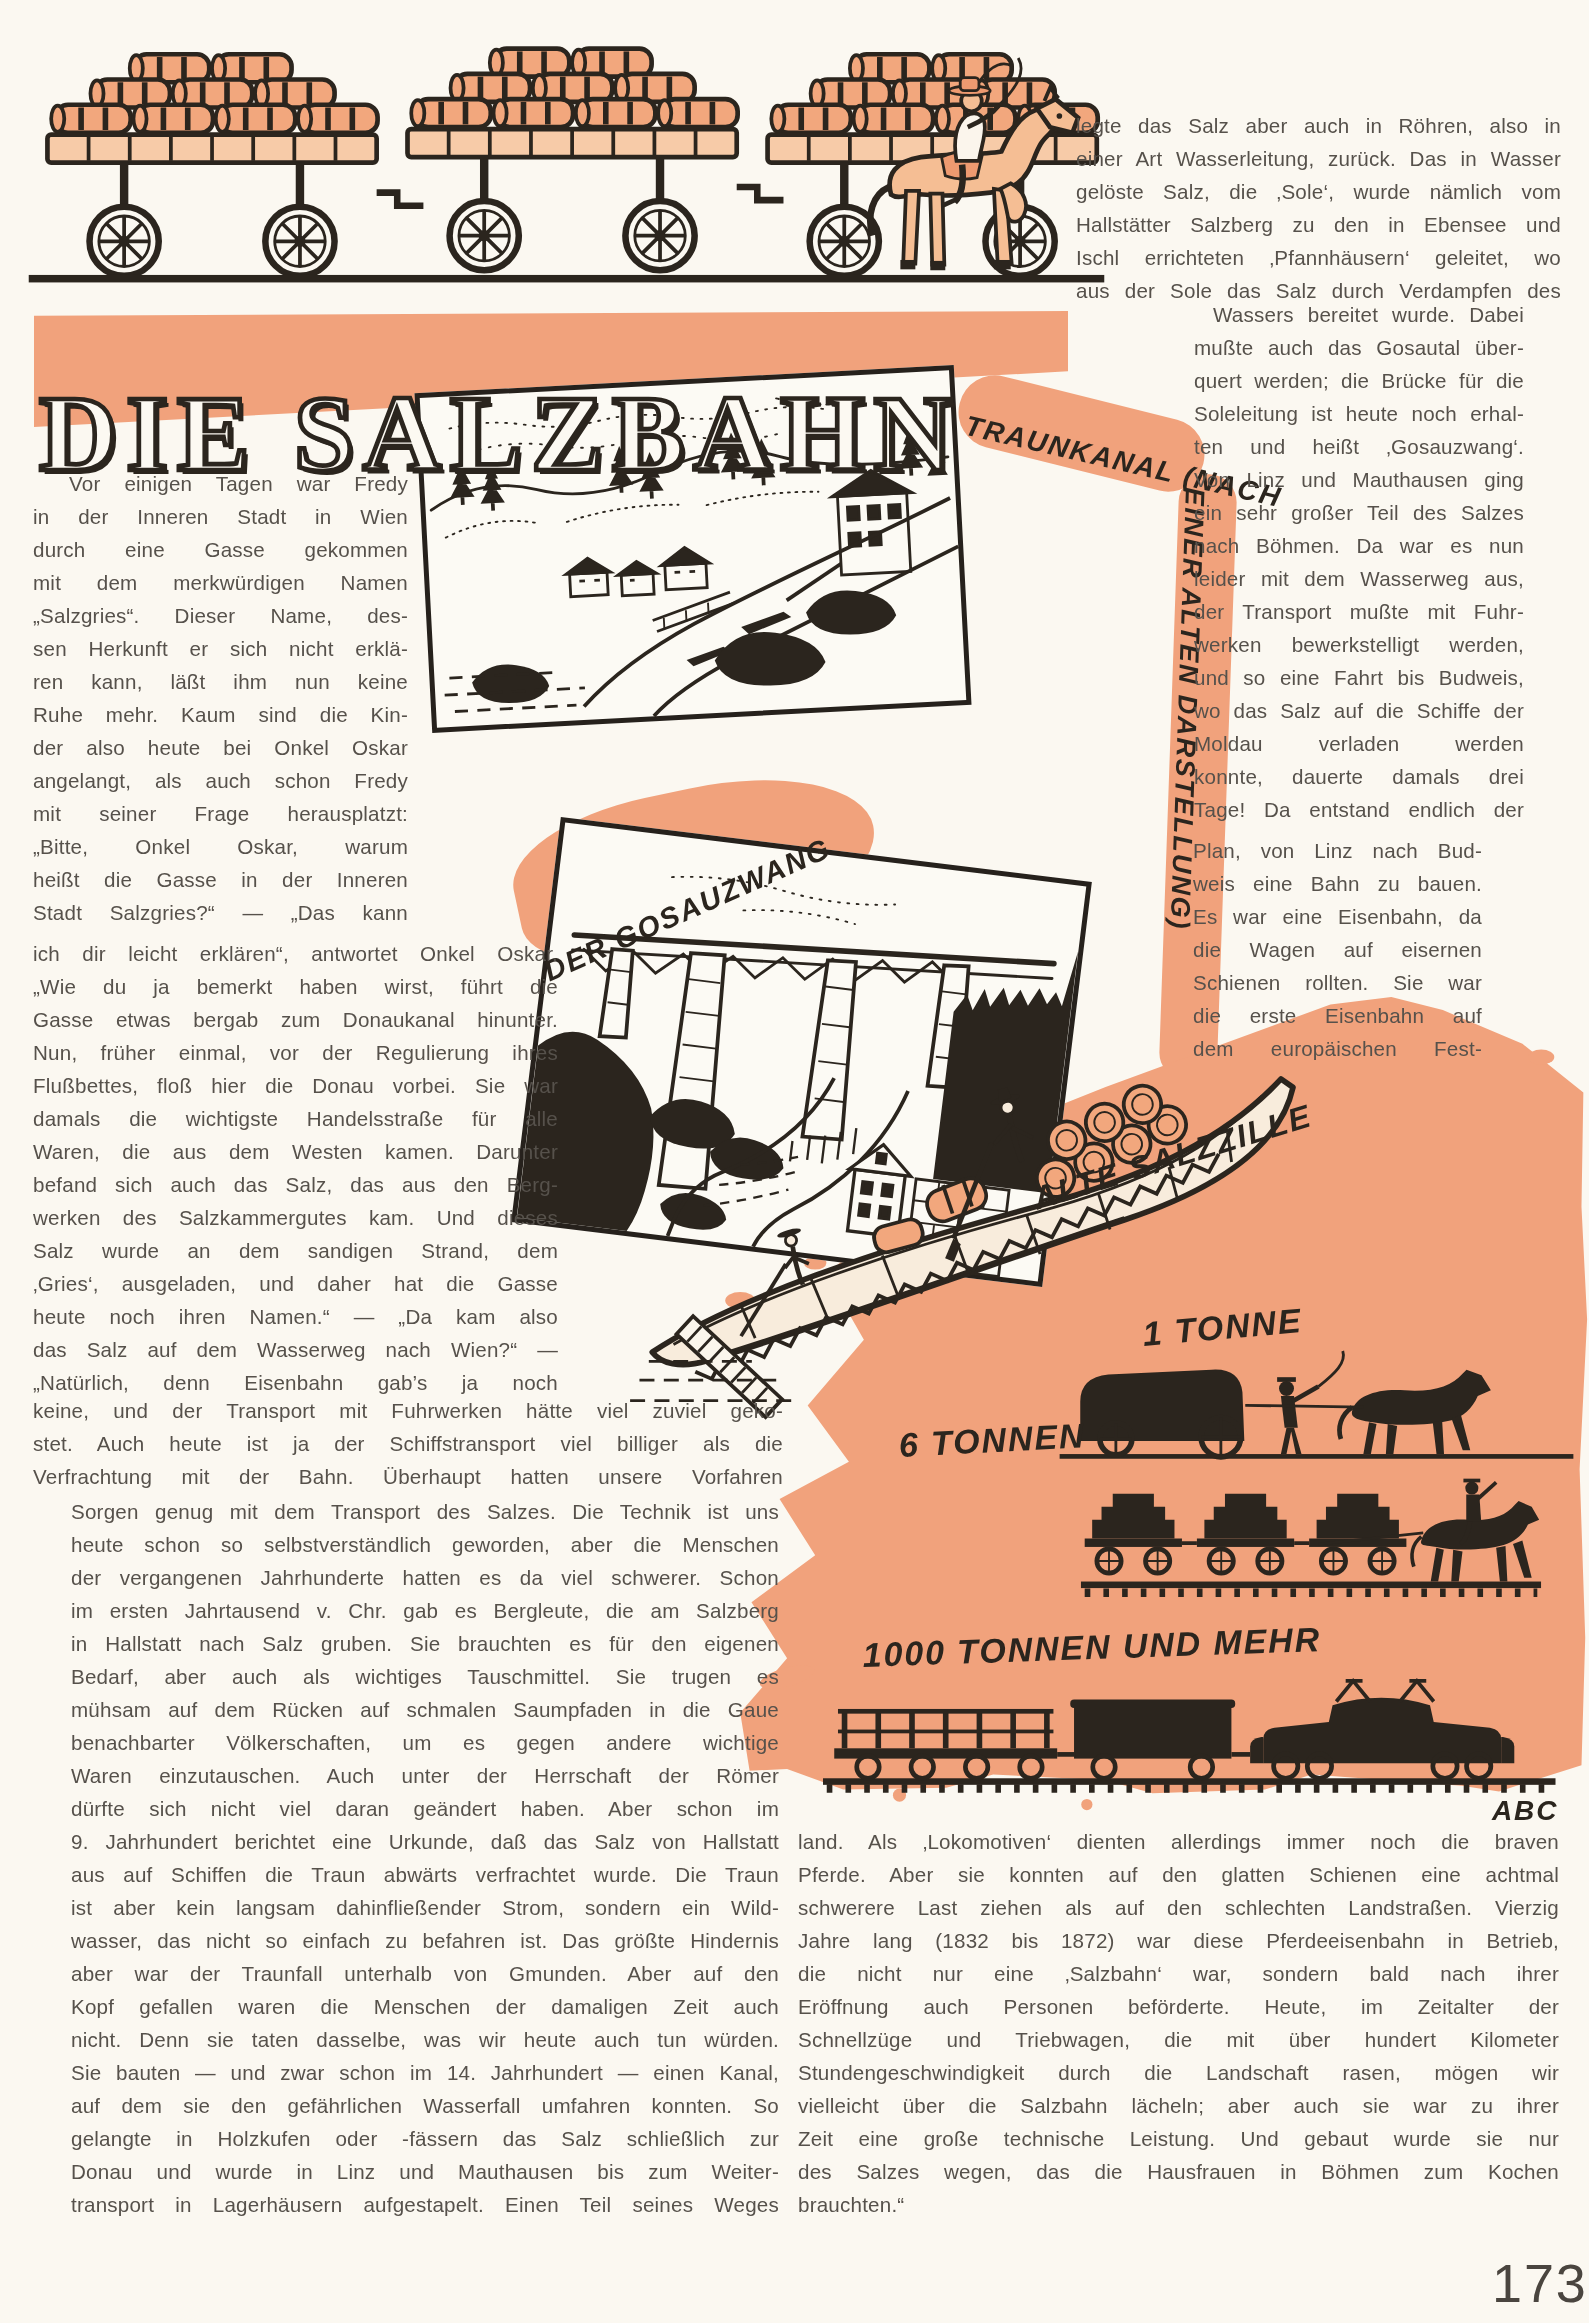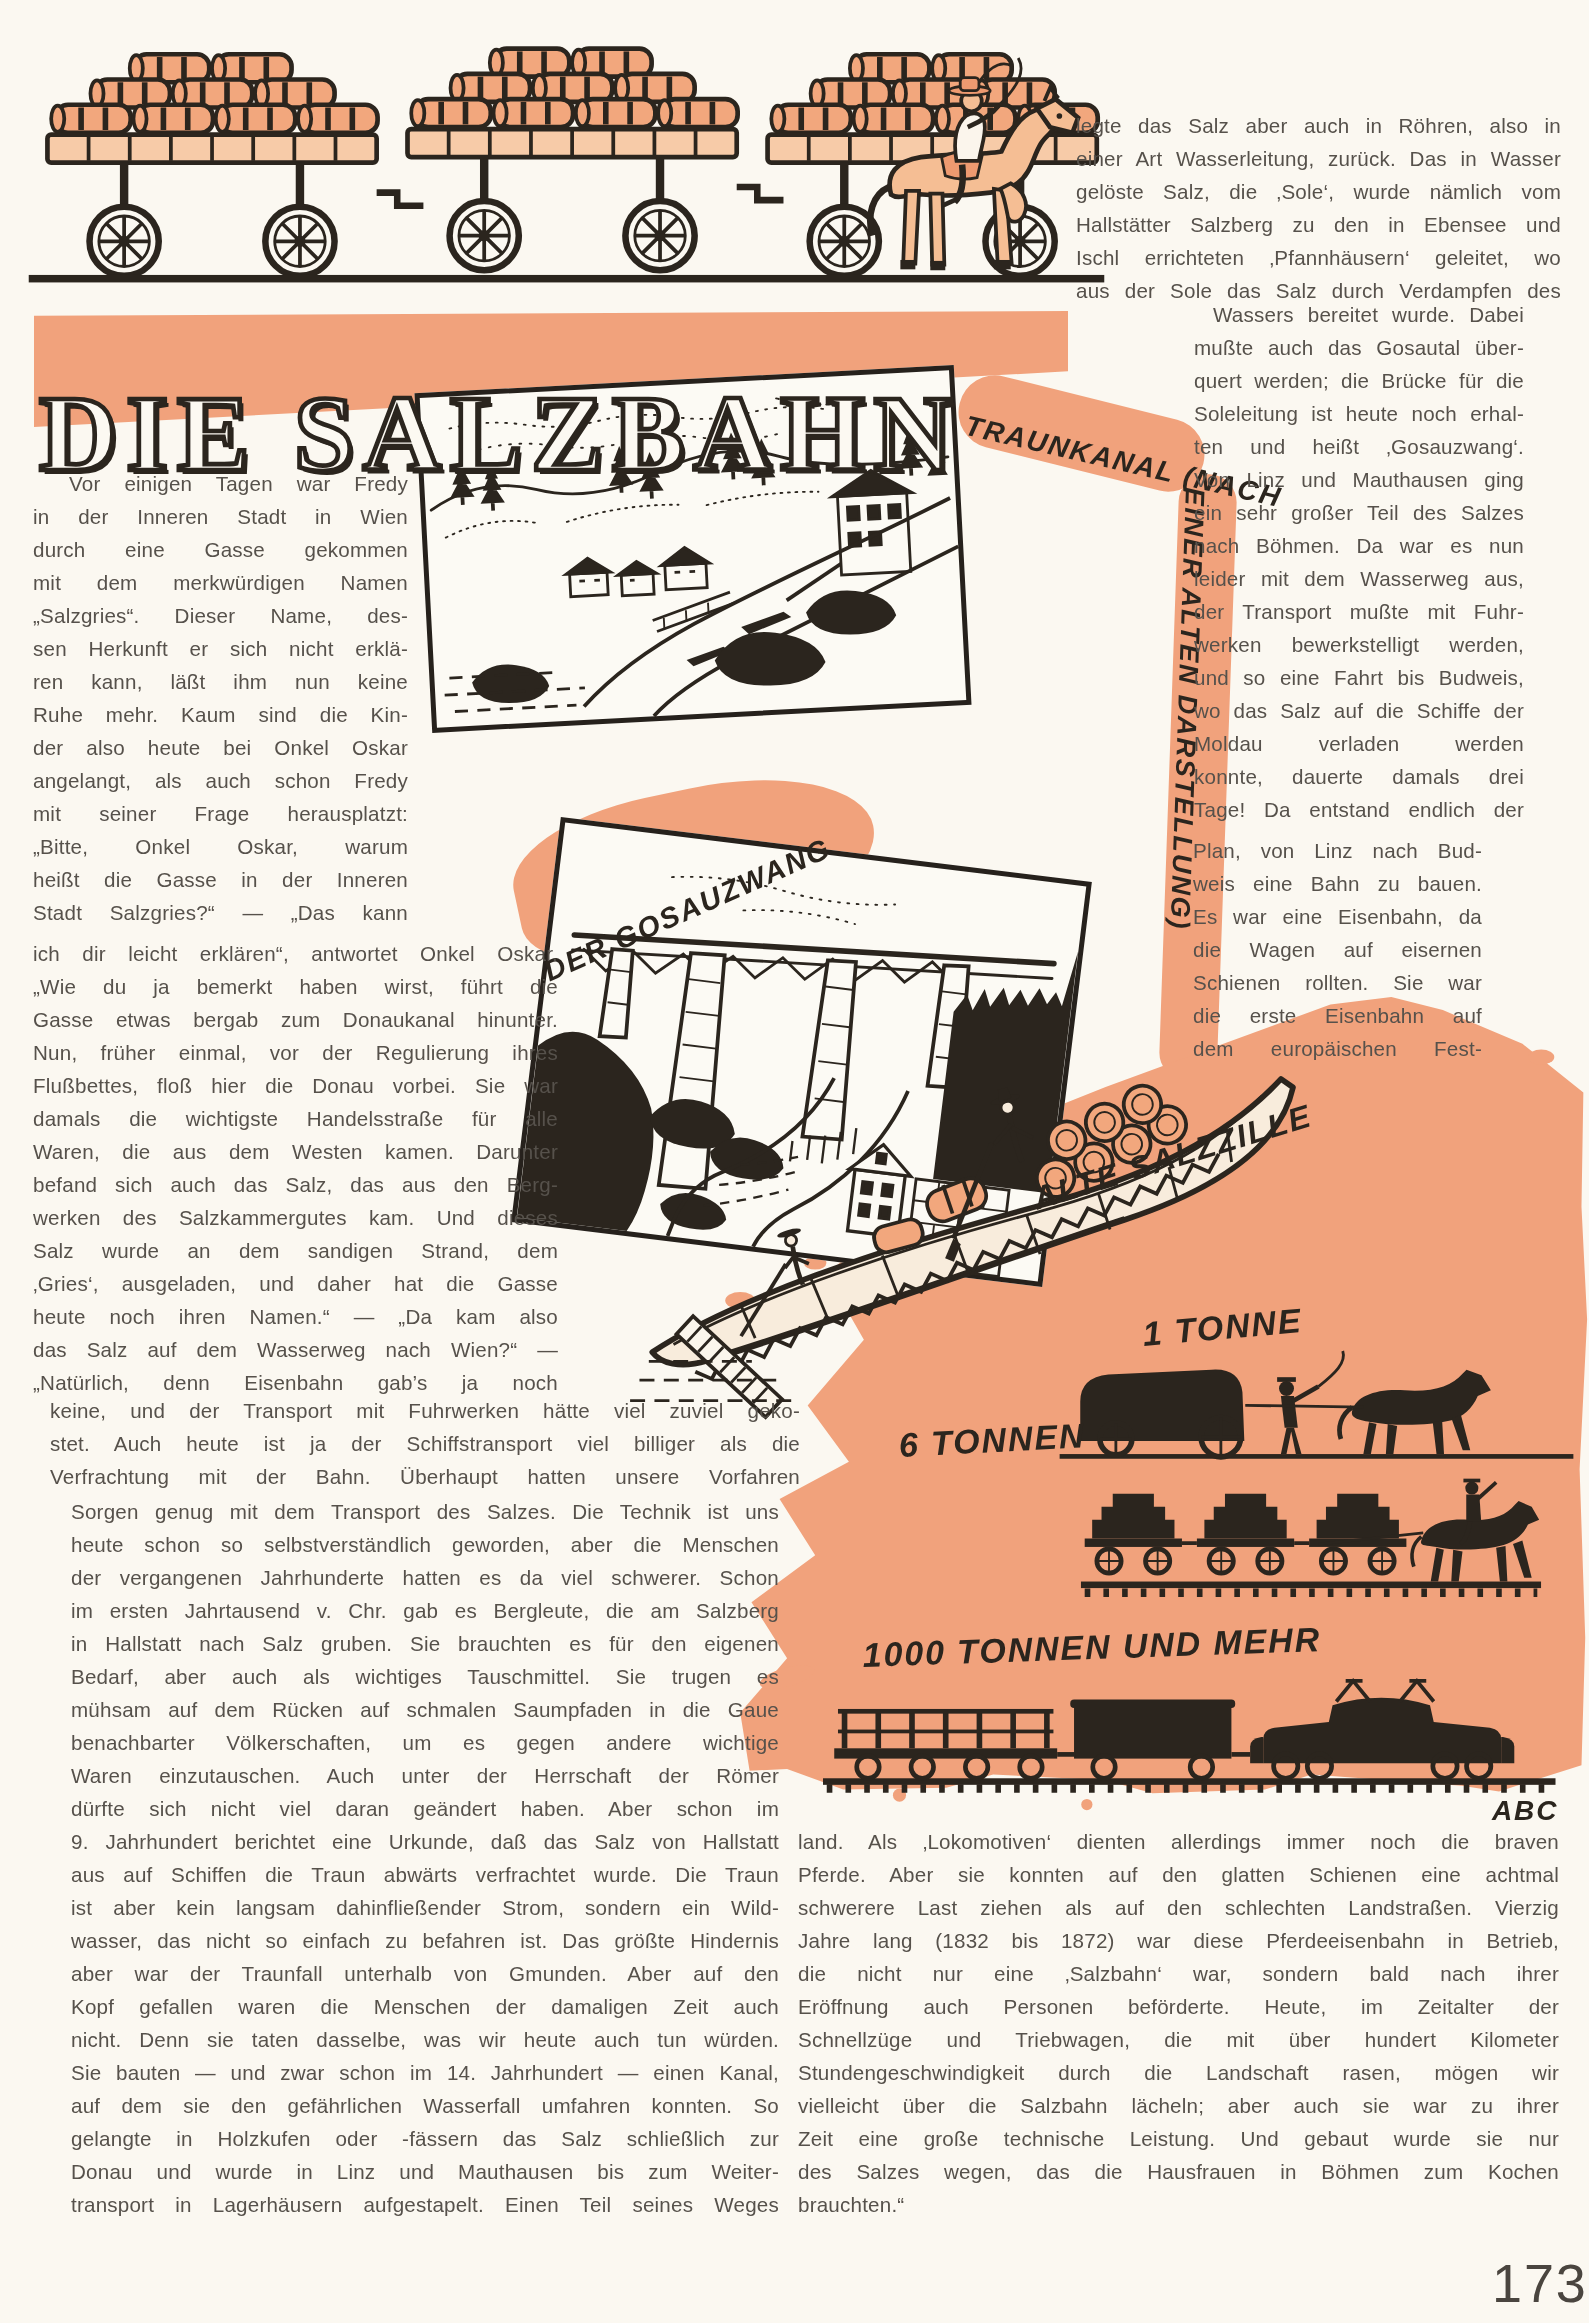--- a/index.html
+++ b/index.html
@@ -403,21 +403,21 @@
 Flußbettes, floß hier die Donau vorbei. Sie war
 damals die wichtigste Handelsstraße für alle
 Waren, die aus dem Westen kamen. Darunter
 befand sich auch das Salz, das aus den Berg-
 werken des Salzkammergutes kam. Und dieses
 Salz wurde an dem sandigen Strand, dem
 ‚Gries‘, ausgeladen, und daher hat die Gasse
 heute noch ihren Namen.“ — „Da kam also
 das Salz auf dem Wasserweg nach Wien?“ —
 „Natürlich, denn Eisenbahn gab’s ja noch</div>
-  <div class="bt" style="left:50px;top:1394px;width:750px;">keine, und der Transport mit Fuhrwerken hätte viel zuviel geko-
+  <div class="bt" style="left:33px;top:1394px;width:750px;">keine, und der Transport mit Fuhrwerken hätte viel zuviel geko-
 stet. Auch heute ist ja der Schiffstransport viel billiger als die
 Verfrachtung mit der Bahn. Überhaupt hatten unsere Vorfahren</div>
   <div class="bt" style="left:33px;top:1495px;width:708px;margin-left:38px;">Sorgen genug mit dem Transport des Salzes. Die Technik ist uns
 heute schon so selbstverständlich geworden, aber die Menschen
 der vergangenen Jahrhunderte hatten es da viel schwerer. Schon
 im ersten Jahrtausend v. Chr. gab es Bergleute, die am Salzberg
 in Hallstatt nach Salz gruben. Sie brauchten es für den eigenen
 Bedarf, aber auch als wichtiges Tauschmittel. Sie trugen es
 mühsam auf dem Rücken auf schmalen Saumpfaden in die Gaue
 benachbarter Völkerschaften, um es gegen andere wichtige

